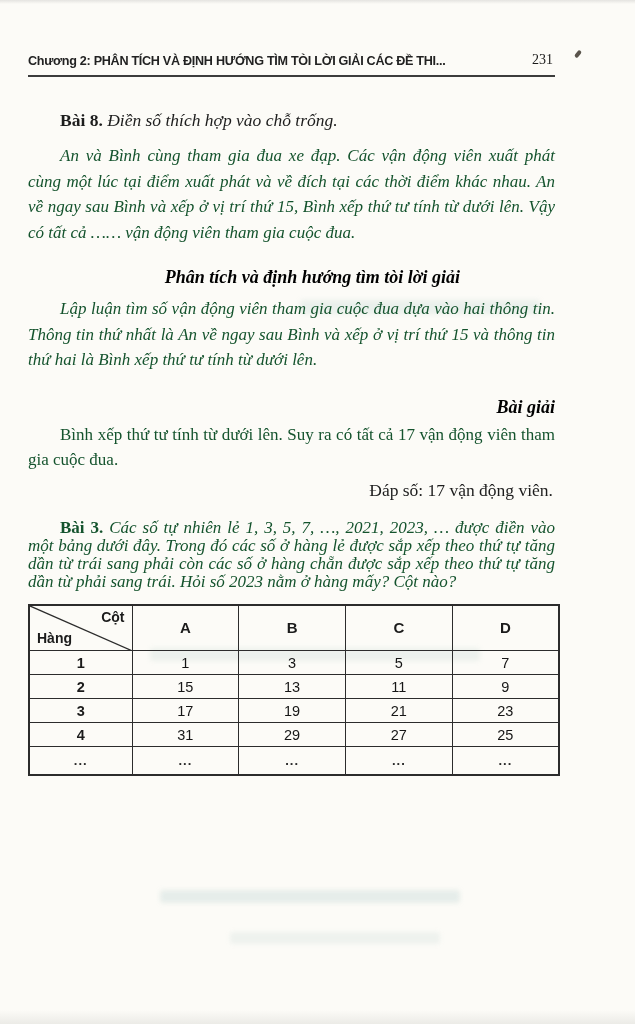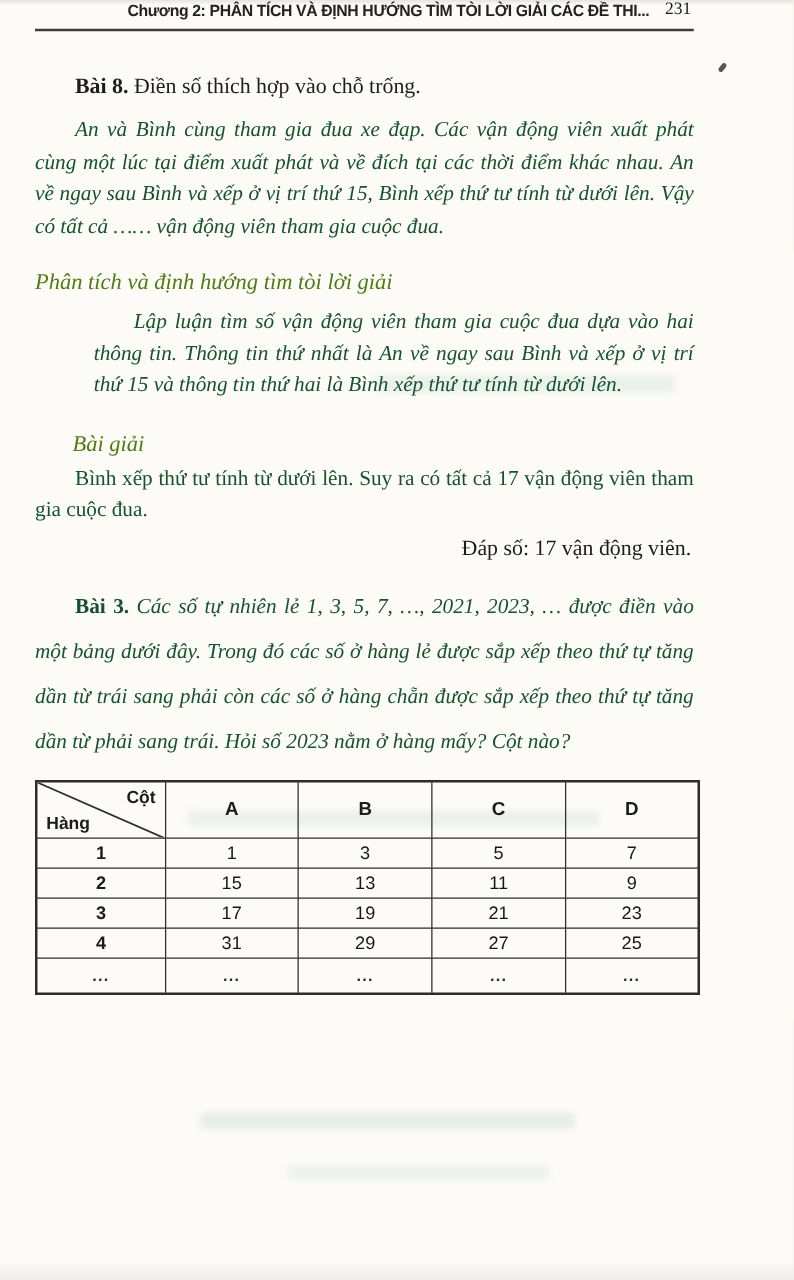--- a/index.html
+++ b/index.html
@@ -18,57 +18,57 @@
   .page::before { 
     content:""; position:absolute; left:0; right:0; top:0; height:4px;
     background:linear-gradient(to bottom, rgba(60,60,60,0.12), rgba(0,0,0,0));
     pointer-events:none;
   }
 
   .content { position:absolute; left:28px; top:0; width:527px; }
 
   
   .runhead {
-    display:flex; justify-content:flex-end;
+    margin-top:52px; display:flex; justify-content:space-between;
     align-items:flex-end;
   }
   .chapter {
     font-family:"Liberation Sans", sans-serif; font-weight:700;
     font-size:13px; letter-spacing:-0.3px; color:#222;
     transform:scaleX(0.97); transform-origin:left bottom; white-space:nowrap;
   }
   .pagenum { font-size:14px; color:#1a1a1a; padding-right:2px; }
   .head-rule { margin-top:7px; border-bottom:2px solid #3c3c3c; }
 
   
   .para {
     font-size:17px; line-height:25.5px; text-align:justify;
     text-indent:32px; color:#14532d;
   }
   .italic { font-style:italic; }
   .lead-label { font-weight:700; font-style:normal; }
 
   .prob-title { margin-top:33px; font-size:17.5px; text-indent:32px; }
-  .prob-title .t { }
+  .prob-title .t { font-style:italic; }
 
   .statement   { margin-top:12px; }
   .center-head {
-    font-size:18px; font-weight:400; font-style:italic; text-align:left;
-    color:#4d7c0f;
+    font-size:18px; font-weight:700; font-style:italic; text-align:right;
+    color:#000000;
   }
   .analysis-head { margin-top:22px; padding-right:95px; }
-  .analysis-body { margin-top:8px;margin-left:47px; }
+  .analysis-body { margin-top:8px; }
   .solution-head { margin-top:24px; padding-left:30px; }
   .sol-p1 { margin-top:9px; }
   .sol-p2 { margin-top:4px; }
   .answer {
     margin-top:4px; font-size:17.5px; line-height:26px;
     text-align:right; padding-right:2px;
   }
-  .b3 { margin-top:16px; line-height:36px; }
+  .b3 { margin-top:16px; line-height:18px; }
 
   
   .grid-wrap { margin-top:13px; }
   table.grid {
     border-collapse:collapse; width:530px; table-layout:fixed;
     font-family:"Liberation Sans", sans-serif; color:#1b1b1b;
     border:2px solid #2c2c2c;
   }
   table.grid td, table.grid th { border:1.6px solid #2c2c2c; text-align:center; vertical-align:middle; }
   col.c0 { width:103px; }

